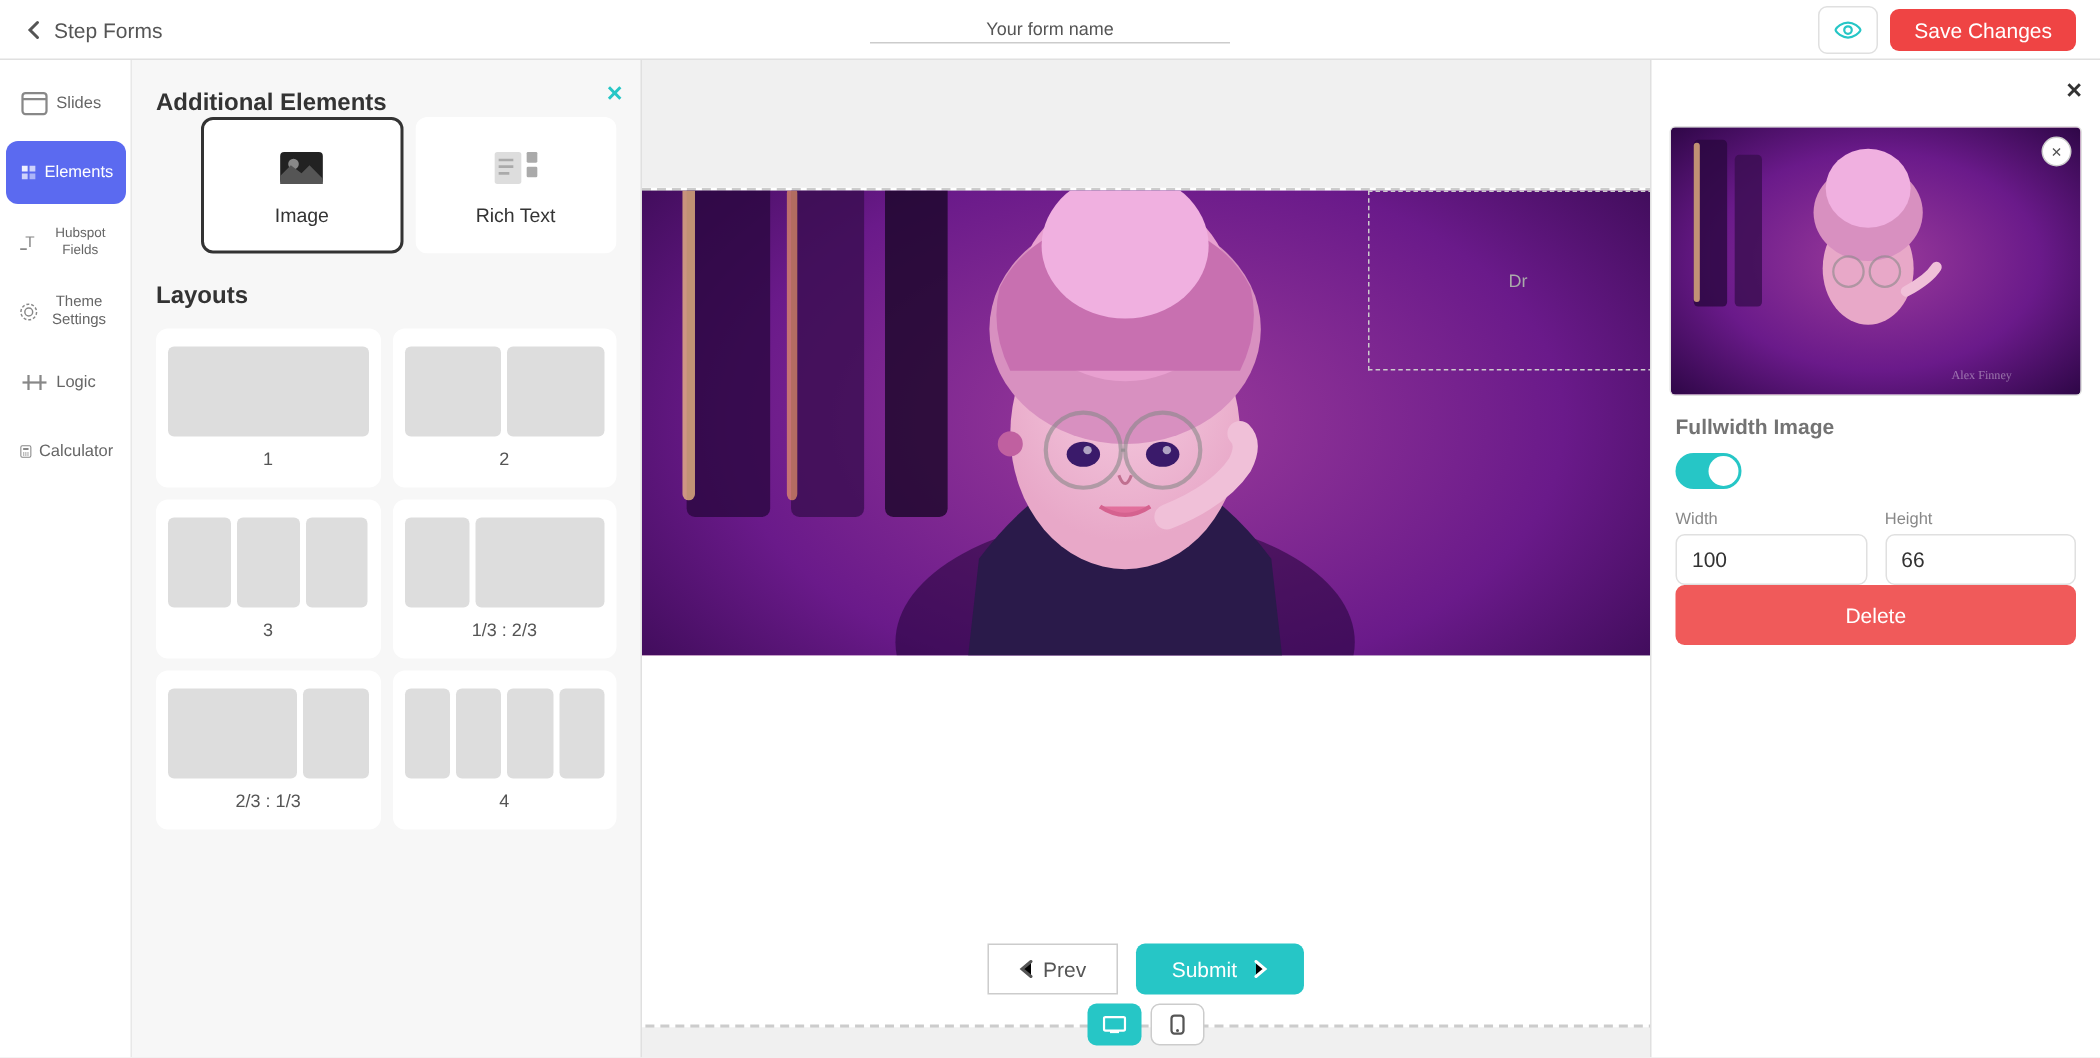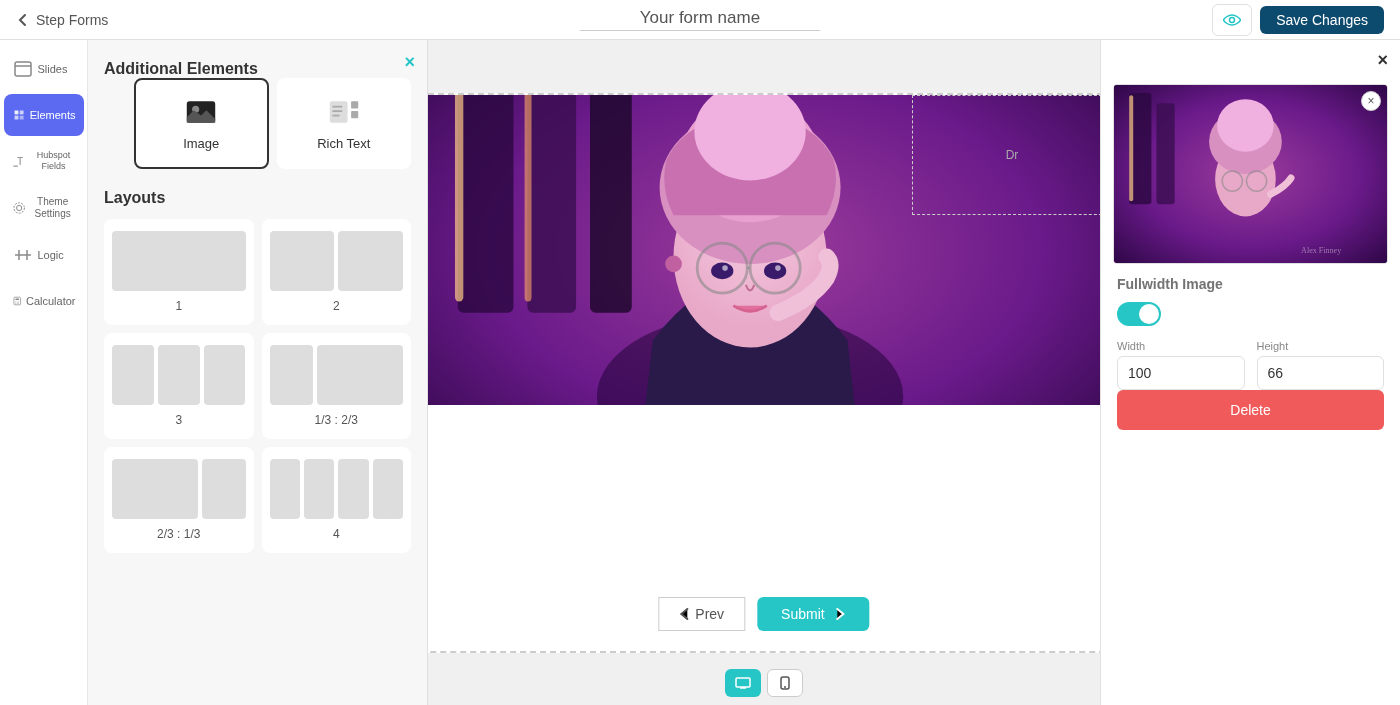--- a/index.html
+++ b/index.html
@@ -9,31 +9,31 @@
     .topbar {
       display: flex; align-items: center; justify-content: space-between;
       background: #fff; border-bottom: 1px solid #e0e0e0;
       height: 40px; padding: 16px 16px; flex-shrink: 0; position: relative;
     }
     .topbar-left { display: flex; align-items: center; gap: 8px; }
     .topbar-back { display: flex; align-items: center; gap: 6px; cursor: pointer; font-size: 14px; color: #555; }
     .topbar-center { position: absolute; left: 50%; transform: translateX(-50%); }
     .form-name-input {
       border: none; border-bottom: 1px solid #ccc; outline: none;
-      font-size: 17px; color: #555; text-align: center; background: transparent;
+      font-size: 12px; color: #555; text-align: center; background: transparent;
       width: 240px; padding-bottom: 2px;
     }
     .topbar-right { display: flex; align-items: center; gap: 8px; }
     .eye-btn {
       width: 40px; height: 32px; border: 1px solid #e0e0e0; border-radius: 6px;
       background: #fff; cursor: pointer; display: flex; align-items: center; justify-content: center;
       color: #26c6c6;
     }
     .save-btn {
-      background: #0c4a6e; color: #fff; border: none; border-radius: 6px;
+      background: #ef4444; color: #fff; border: none; border-radius: 6px;
       padding: 6px 16px; font-size: 14px; font-weight: 500; cursor: pointer;
     }
 
     
     .main-layout { display: flex; flex: 1; overflow: hidden; }
 
     
     .sidebar-icons {
       width: 88px; background: #fff; border-right: 1px solid #e8e8e8;
       display: flex; flex-direction: column; align-items: center;
@@ -75,21 +75,21 @@
       background: #fff; border-radius: 8px; padding: 12px 8px;
       display: flex; flex-direction: column; align-items: center; gap: 8px;
       cursor: pointer; font-size: 12px; color: #555;
     }
     .layout-preview { width: 100%; height: 60px; display: flex; gap: 4px; }
     .layout-col { background: #ddd; border-radius: 4px; flex: 1; }
 
     
     .canvas-area {
       flex: 1; display: flex; flex-direction: column; align-items: center;
-      justify-content: center; padding: 20px; position: relative; overflow: hidden;
+      justify-content: flex-end; padding: 20px; position: relative; overflow: hidden;
     }
     .form-canvas {
       background: #fff; border: 2px dashed #ccc; border-radius: 4px;
       width: 700px; min-height: 560px; position: relative;
     }
     .canvas-image-area {
       width: 100%; height: 310px; position: relative; overflow: hidden;
     }
     
     .anime-figure {

